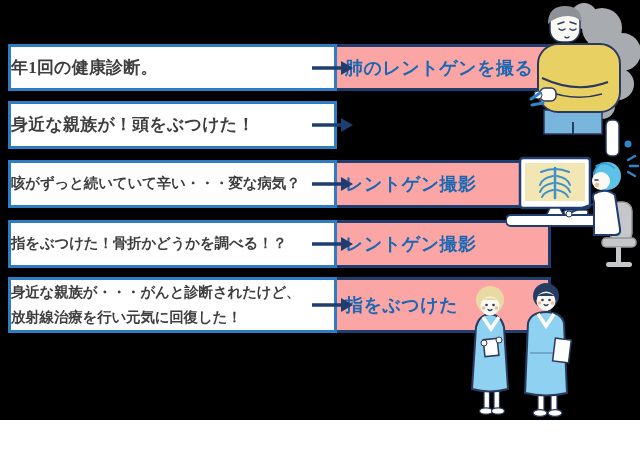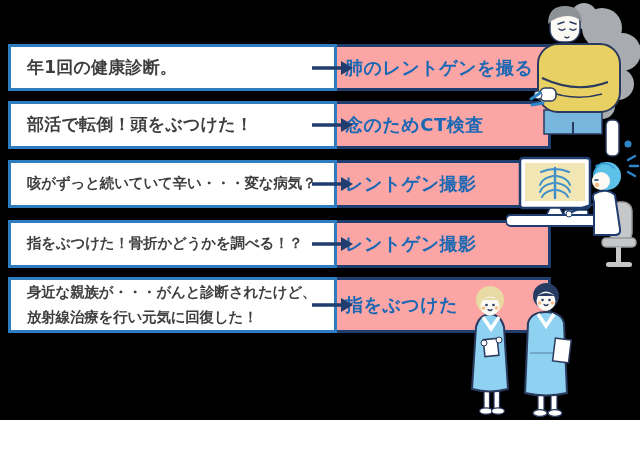--- a/index.html
+++ b/index.html
@@ -11,21 +11,21 @@
   .banner{position:absolute;left:0;top:0;width:640px;height:420px;background:#000000;}
   .row{position:absolute;left:8px;display:flex;z-index:1;}
   .r1{top:44px;height:47px;}
   .r2{top:101px;height:48px;}
   .r3{top:160px;height:48px;text-align:right;}
   .r4{top:220px;height:48px;}
   .r5{top:277px;height:56px;}
   .situation{
     width:329px;height:100%;box-sizing:border-box;
     background:#ffffff;border:3px solid #2e7dc2;
-    display:flex;align-items:center;padding-left:16px;
+    display:flex;align-items:center;font-family:Liberation Serif, serif;
   }
   .situation span{
     color:#3e3e3e;font-weight:bold;white-space:pre-line;line-height:1.75;
   }
   .sz-lg .situation span{font-size:17px;letter-spacing:0.2px;}
   .sz-sm .situation span{font-size:14.5px;letter-spacing:-0.2px;}
   .procedure{
     width:214px;height:100%;box-sizing:border-box;
     background:#fca5a5;border:3px solid #1f3e6f;border-left:none;
     display:flex;align-items:center;padding-left:8px;
@@ -50,24 +50,21 @@
         <span>肺のレントゲンを撮る</span>
       </div>
       <svg class="arrow" width="46" height="16" viewBox="0 0 46 16">
         <line x1="3" y1="8" x2="34" y2="8" stroke="#1f3e6f" stroke-width="3.5"></line>
         <polygon points="32,1 44,8 32,15" fill="#1f3e6f"></polygon>
       </svg>
     </div>
 
     <div class="row r2 sz-lg">
       <div class="situation">
-        <span>部活で転倒！頭をぶつけた！</span>
-      </div>
-      <div class="procedure">
-        <span>念のためCT検査</span>
+        <span>身近な親族が！頭をぶつけた！</span>
       </div>
       <svg class="arrow" width="46" height="16" viewBox="0 0 46 16">
         <line x1="3" y1="8" x2="34" y2="8" stroke="#1f3e6f" stroke-width="3.5"></line>
         <polygon points="32,1 44,8 32,15" fill="#1f3e6f"></polygon>
       </svg>
     </div>
 
     <div class="row r3 sz-sm">
       <div class="situation">
         <span>咳がずっと続いていて辛い・・・変な病気？</span>

